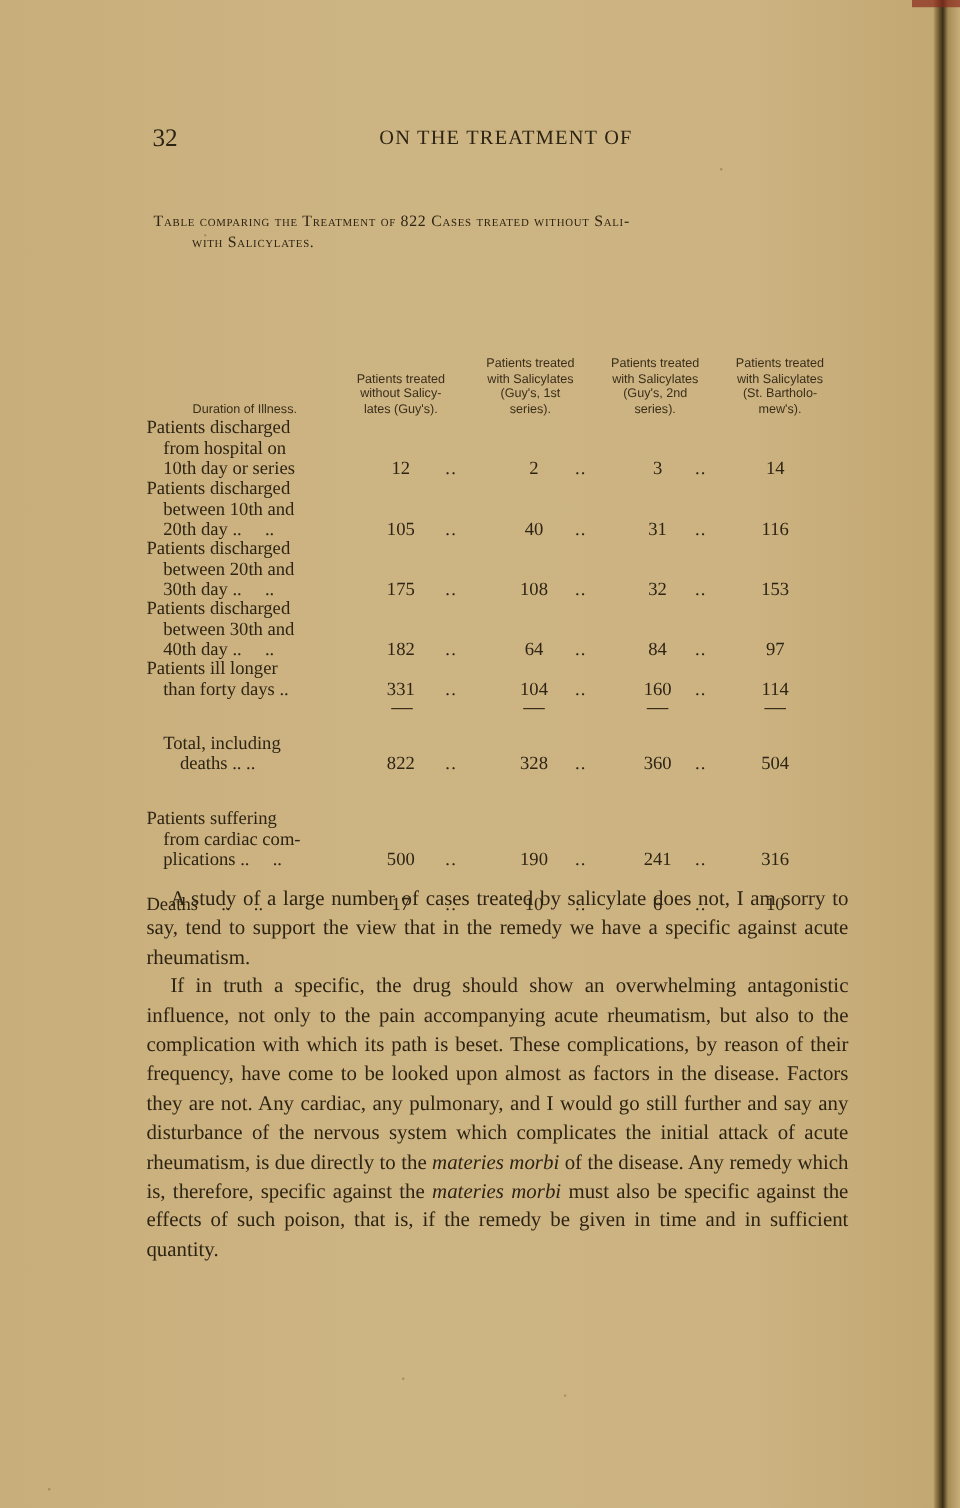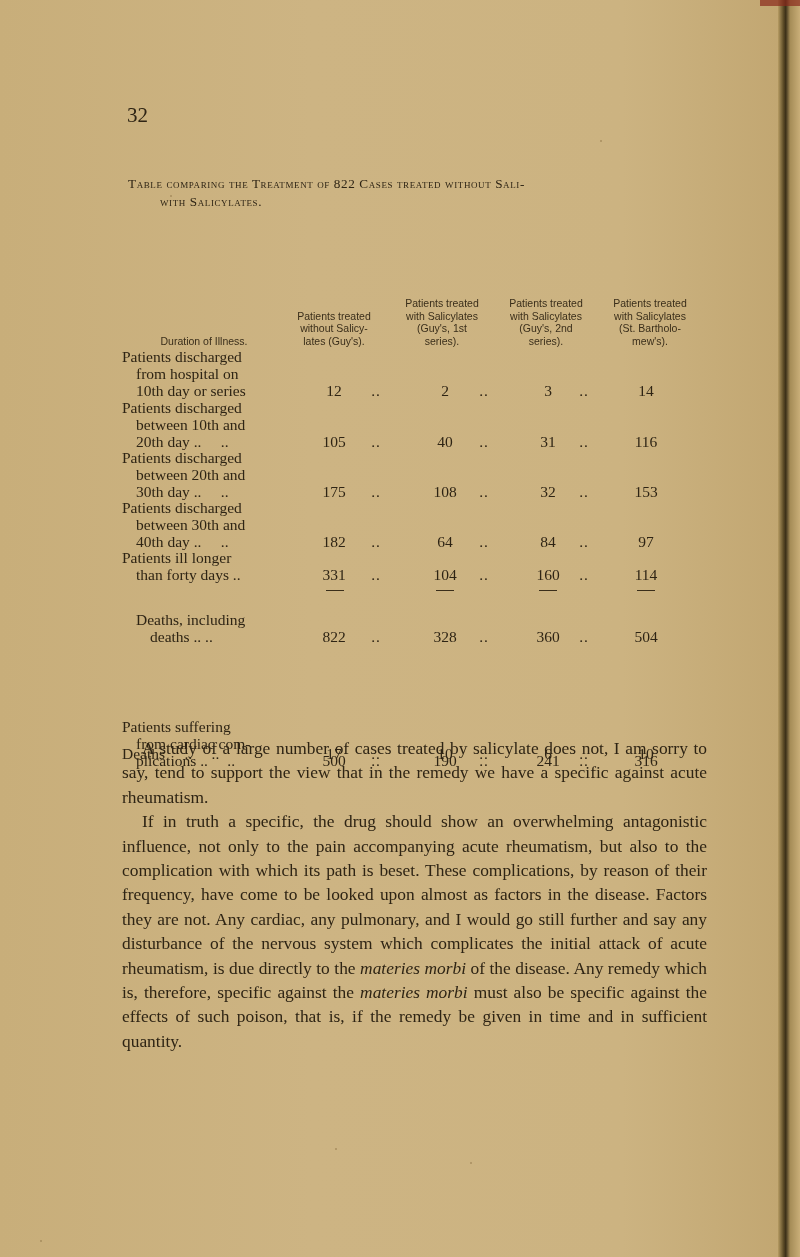--- a/index.html
+++ b/index.html
@@ -167,20 +167,21 @@
       opacity: .6;
     }
   </style>
 </head>
 <body>
 
 <div class="page">
 
   <div class="running-head">
     <span class="page-num">32</span>
+    <span class="head-title">ON THE TREATMENT OF</span>
   </div>
 
   <div class="caption">
     <span class="l1">Table comparing the Treatment of 822 Cases treated without Sali-</span>
     <span class="indent">with Salicylates.</span>
   </div>
 
   <div class="table-wrap">
     <div class="thead">
       <div class="th dur">Duration of Illness.</div>
@@ -293,35 +294,35 @@
       </div>
 
       <span class="dash" style="left:204px;top:41px;"></span>
       <span class="dash" style="left:314px;top:41px;"></span>
       <span class="dash" style="left:417px;top:41px;"></span>
       <span class="dash" style="left:515px;top:41px;"></span>
     </div>
 
     <div class="row" style="top:350px;height:40px;">
       <div class="label">
-        <div class="ind">Deaths, including</div>
+        <div class="ind">Total, including</div>
         <div class="ind" style="padding-left:28px;">deaths ..     ..</div>
       </div>
       <div class="vals" style="top:17px;">
         <span class="v c1">822</span>
         <span class="dots d1">..</span>
         <span class="v c2">328</span>
         <span class="dots d2">..</span>
         <span class="v c3">360</span>
         <span class="dots d3">..</span>
         <span class="v c4">504</span>
       </div>
     </div>
 
-    <div class="row" style="top:413px;height:51px;margin-top:44px;">
+    <div class="row" style="top:413px;height:51px;">
       <div class="label">
         <div>Patients suffering</div>
         <div class="ind">from cardiac com-</div>
         <div class="ind" style="white-space:pre;">plications ..     ..</div>
       </div>
       <div class="vals" style="top:34px;">
         <span class="v c1">500</span>
         <span class="dots d1">..</span>
         <span class="v c2">190</span>
         <span class="dots d2">..</span>

